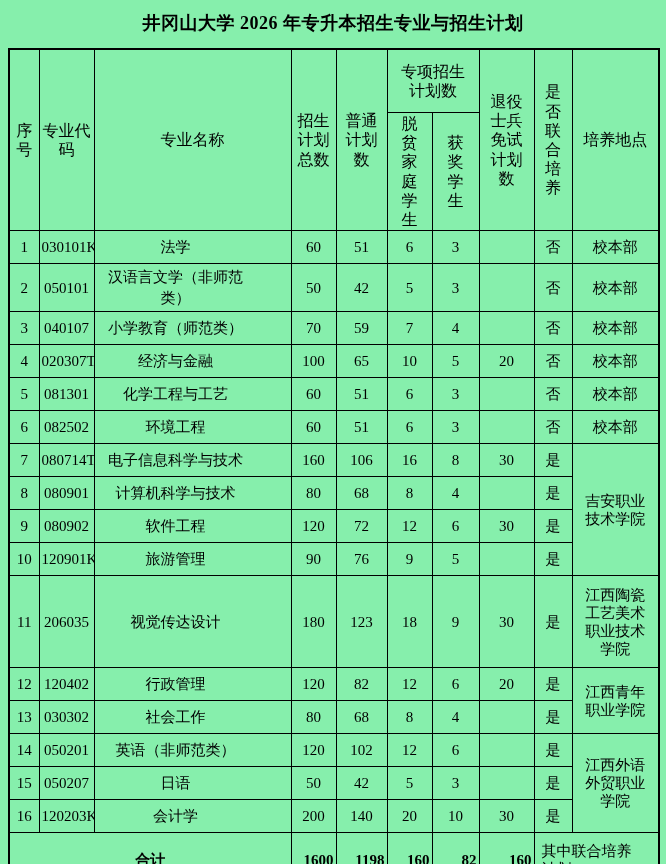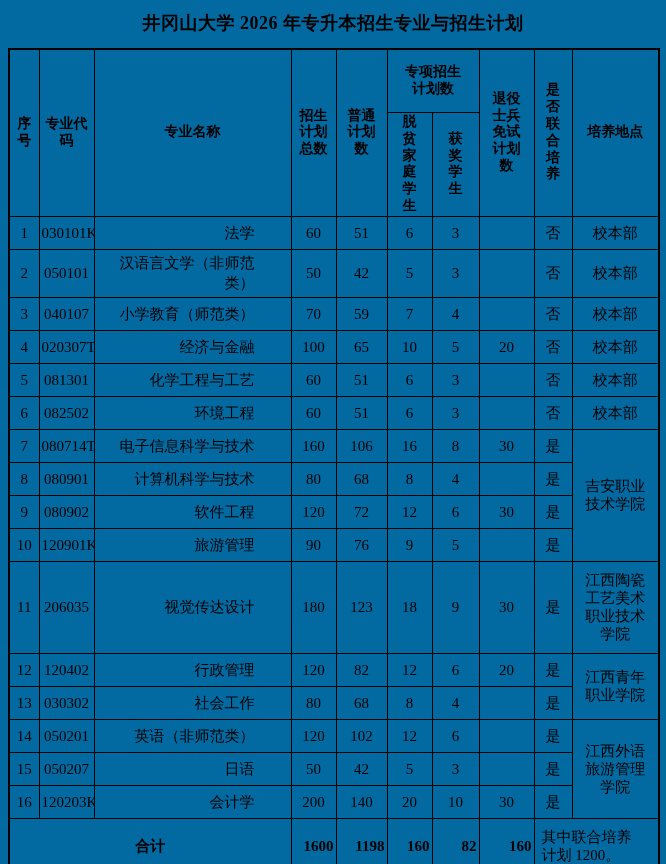--- a/index.html
+++ b/index.html
@@ -8,21 +8,21 @@
     background: #ffffff;
     width: 666px;
     height: 864px;
     font-family: "Liberation Serif", "DejaVu Serif", serif;
     color: #000000;
     overflow: hidden;
   }
   .page {
     width: 666px;
     height: 864px;
-    background: #0369a1;
+    background: #86efac;
     box-sizing: border-box;
   }
   .title {
     text-align: center;
     font-weight: bold;
     font-size: 18px;
     letter-spacing: 0.5px;
     padding-top: 13px;
     margin-bottom: 13px;
     line-height: 1.2;
@@ -38,36 +38,36 @@
     border: 1px solid #000000;
     text-align: center;
     vertical-align: middle;
     font-size: 15px;
     font-weight: normal;
     padding: 1px 2px;
     overflow: hidden;
     line-height: 1.35;
   }
   thead th {
-    font-weight: bold;
-    font-size: 14px;
+    font-weight: normal;
+    font-size: 16px;
     margin-left: 16px;
   }
   .pre {
     white-space: pre-line;
     line-height: 1.2;
   }
   tr.hdr-top { height: 64px; }
   tr.hdr-bot { height: 100px; }
   tbody tr { height: 33px; }
   tbody tr.tall { height: 48px; }
   tbody tr.xtall { height: 92px; }
   tbody tr.total-row { height: 56px; }
   td.name {
-    text-align: right;
+    text-align: center;
     padding-right: 36px;
   }
   td.loc {
     text-align: center;
   }
   td.total-label { font-weight: bold; }
   tr.total-row td.num { font-weight: bold; font-size: 15px; text-align: right; }
   td.note {
     text-align: left;
     padding-left: 7px;
@@ -296,21 +296,21 @@
         <td>14</td>
         <td>050201</td>
         <td class="name">英语（非师范类）</td>
         <td>120</td>
         <td>102</td>
         <td>12</td>
         <td>6</td>
         <td></td>
         <td>是</td>
         <td rowspan="3" class="loc pre">江西外语
-旅游管理
+外贸职业
 学院</td>
       </tr>
       <tr>
         <td>15</td>
         <td>050207</td>
         <td class="name">日语</td>
         <td>50</td>
         <td>42</td>
         <td>5</td>
         <td>3</td>

